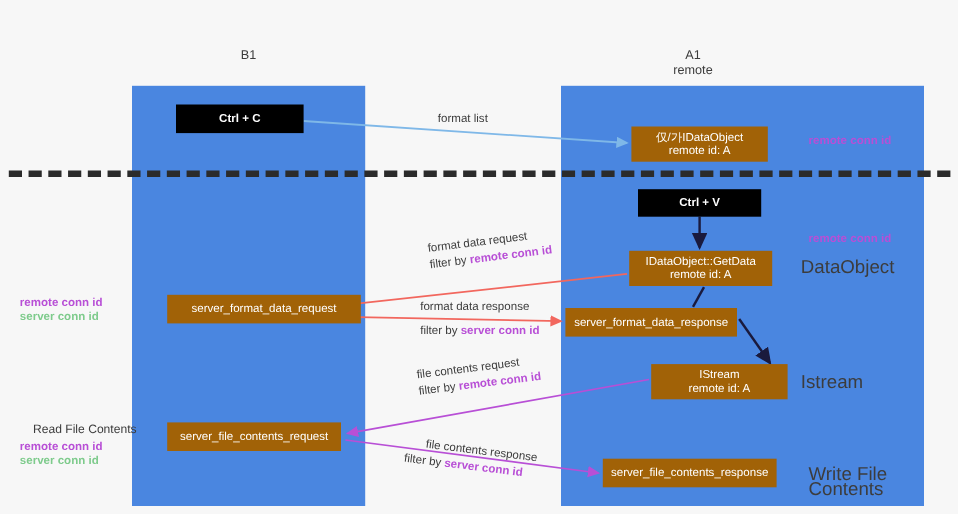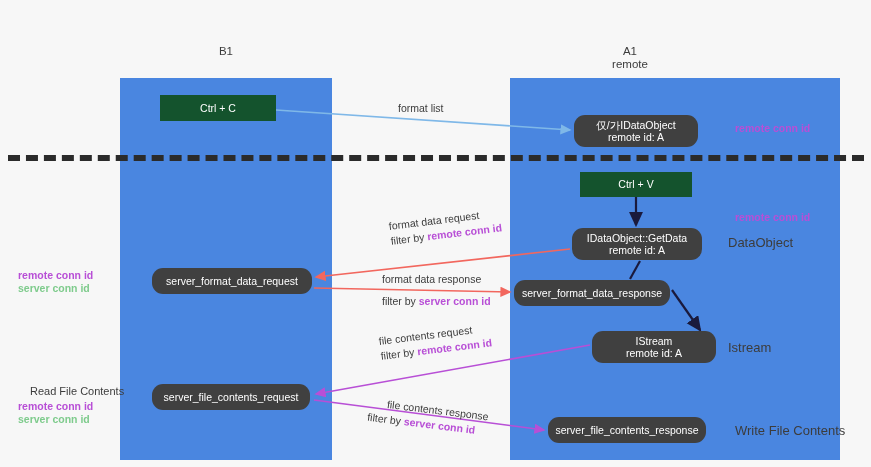--- a/index.html
+++ b/index.html
@@ -23,35 +23,35 @@
 
   
   #title{position:absolute;left:0;top:8px;width:871px;text-align:center;
     color:#3c3c3c;font-size:14.5px;line-height:19px;}
 
   
   .box{position:absolute;display:flex;flex-direction:column;
     align-items:center;justify-content:center;
     color:#ffffff;font-size:10.5px;line-height:12.5px;text-align:center;
     box-sizing:border-box;padding:2px 4px;}
-  .green{background:#14532d;}
-  .orange{background:#404040;border-radius:11px;}
+  .green{background:#000000;font-weight:bold;}
+  .orange{background:#a16207;}
 
   #box-ctrlc{left:160px;top:95px;width:116px;height:26px;}
   #box-idataobject{left:574px;top:115px;width:124px;height:32px;}
   #box-ctrlv{left:580px;top:172px;width:112px;height:25px;}
   #box-getdata{left:572px;top:228px;width:130px;height:32px;}
-  #box-sfdreq{left:152px;top:268px;width:160px;height:26px;}
+  #box-sfdreq{left:152px;top:268px;width:176px;height:26px;}
   #box-sfdres{left:514px;top:280px;width:156px;height:26px;justify-content:center;}
   #box-istream{left:592px;top:331px;width:124px;height:32px;}
   #box-sfcreq{left:152px;top:384px;width:158px;height:26px;}
   #box-sfcres{left:548px;top:417px;width:158px;height:26px;}
 
   
-  .side-label{position:absolute;color:#3c3c3c;font-size:13px;line-height:14px;}
+  .side-label{position:absolute;color:#3c3c3c;font-size:17px;line-height:14px;}
   #lbl-dataobject{left:728px;top:236px;}
   #lbl-istream{left:728px;top:341px;}
   #lbl-writefile{left:735px;top:424px;}
 
   
   .legend{position:absolute;font-size:10.5px;line-height:13px;font-weight:bold;}
   .c-purple{color:#b84fd6;}
   .c-green{color:#7ecb8c;}
   #lg-rc1{left:735px;top:122px;}
   #lg-rc2{left:735px;top:211px;}

